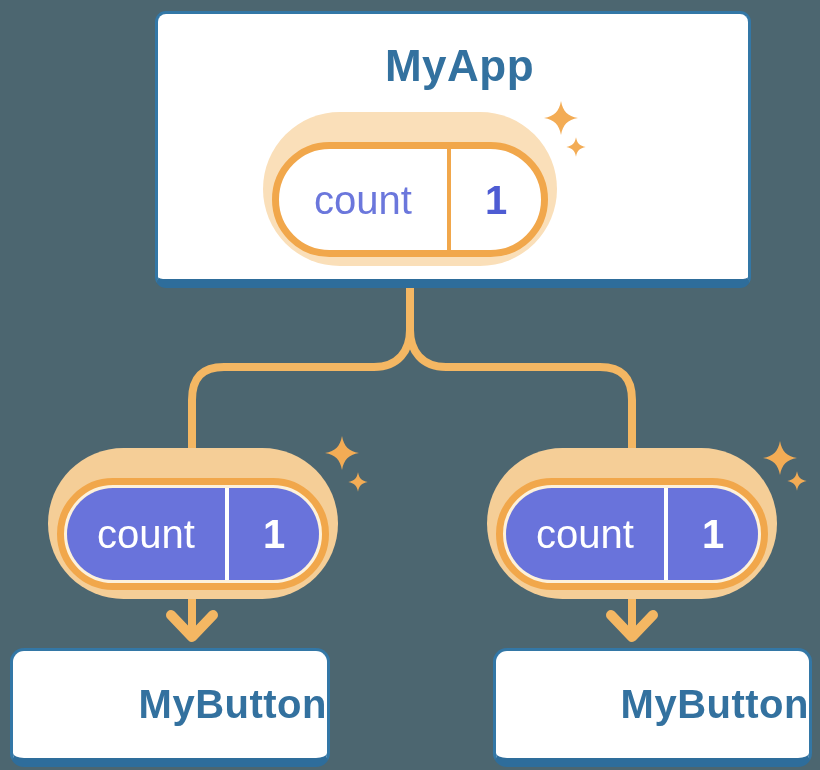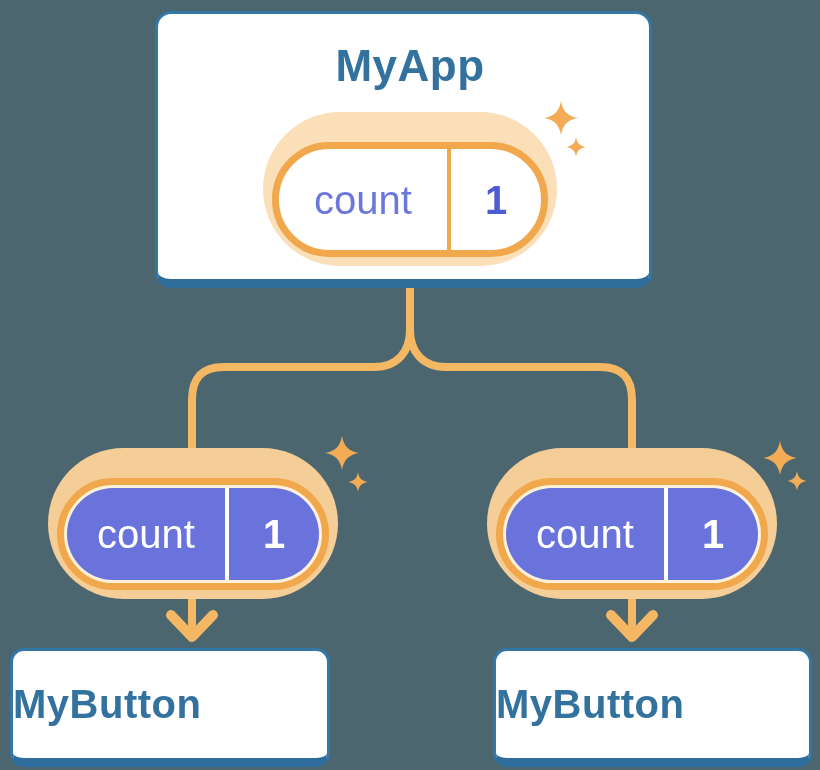--- a/index.html
+++ b/index.html
@@ -29,28 +29,28 @@
   .connectors path{stroke:var(--connector);fill:none;}
   .connectors .line{stroke-width:8;}
   .connectors .head{stroke-width:10;stroke-linecap:round;stroke-linejoin:round;}
 
   .card{
     position:absolute;box-sizing:border-box;background:var(--card-bg);
     border:3px solid var(--card-border);
     border-bottom:9px solid var(--card-shadow);
     z-index:2;
   }
-  .top-card{left:155px;top:11px;width:497px;height:277px;border-radius:16px;text-align:center;padding-left:13px;}
+  .top-card{left:155px;top:11px;width:596px;height:277px;border-radius:11px;text-align:center;padding-left:13px;}
   .card-title{
     padding-top:30px;font-size:44px;line-height:1;font-weight:600;
     color:var(--heading-text);letter-spacing:.5px;
   }
   .btn-card{
     width:320px;height:119px;top:648px;border-radius:14px;
-    display:flex;align-items:center;justify-content:flex-start;
+    display:flex;align-items:center;justify-content:flex-end;
     font-size:40px;font-weight:600;color:var(--heading-text);letter-spacing:.5px;
   }
   .btn-left{left:10px;}
   .btn-right{left:493px;width:319px;}
 
   .pill-glow{position:absolute;z-index:3;border-radius:999px;padding:9px;}
   .top-pill{left:263px;top:112px;background:var(--pill-glow-light);}
   .bottom-pill{background:var(--pill-glow-dark);top:448px;}
   .pill-left{left:48px;}
   .pill-right{left:487px;}

